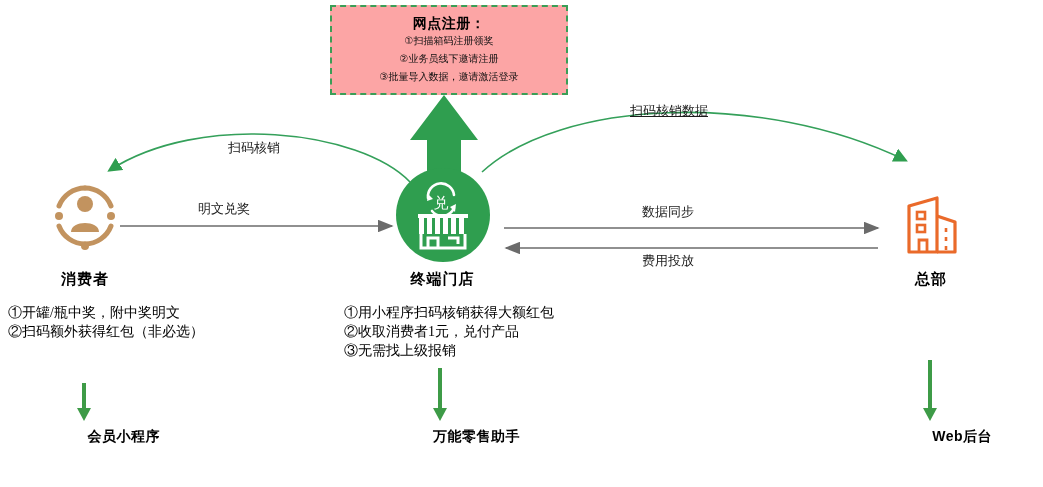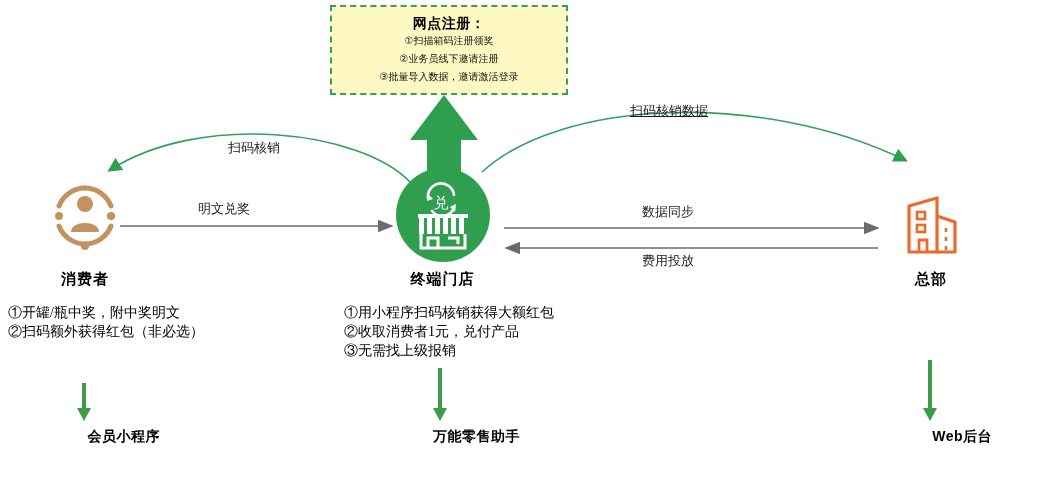--- a/index.html
+++ b/index.html
@@ -14,21 +14,21 @@
   #canvas{position:absolute;left:0;top:0;width:1043px;height:487px;}
   .svg-layer{position:absolute;left:0;top:0;width:1043px;height:487px;pointer-events:none;}
 
   
   .callout{
     position:absolute;
     left:330px;top:5px;width:238px;height:90px;
     border:2px dashed #3b9e57;
     box-sizing:border-box;
     display:flex;flex-direction:column;align-items:center;justify-content:center;
-    background:#fef9c3;
+    background:#fca5a5;
   }
   .callout-title{
     font-weight:bold;font-size:14px;line-height:18px;
     letter-spacing:.5px;color:#000;
   }
   .callout-line{
     font-size:10px;line-height:18px;color:#111;white-space:nowrap;
   }
 
   

